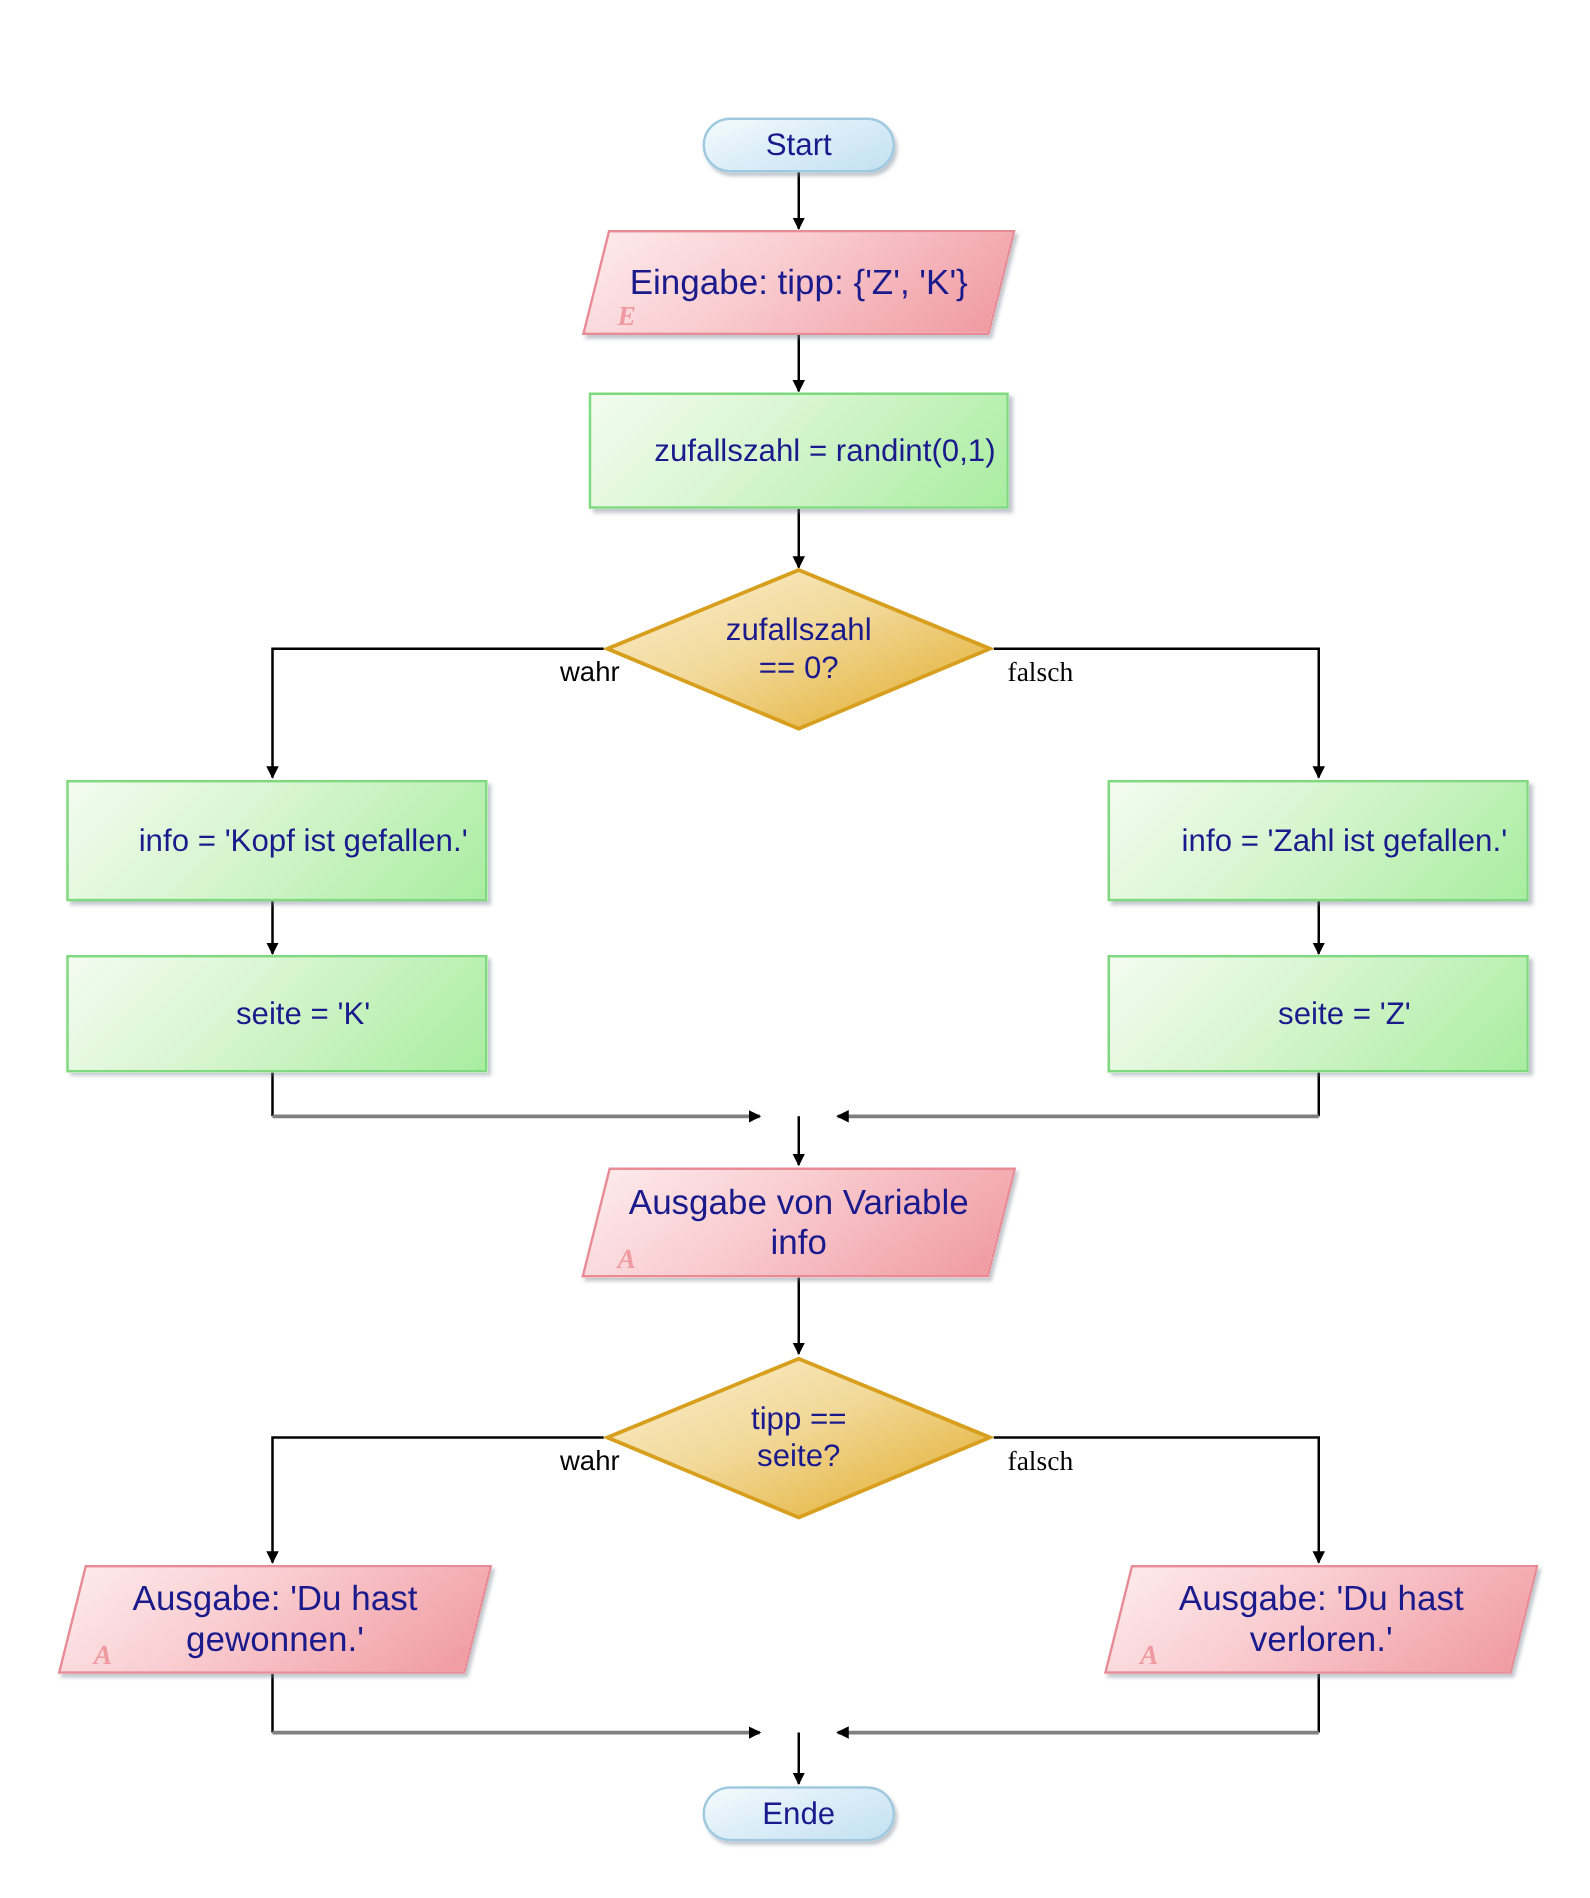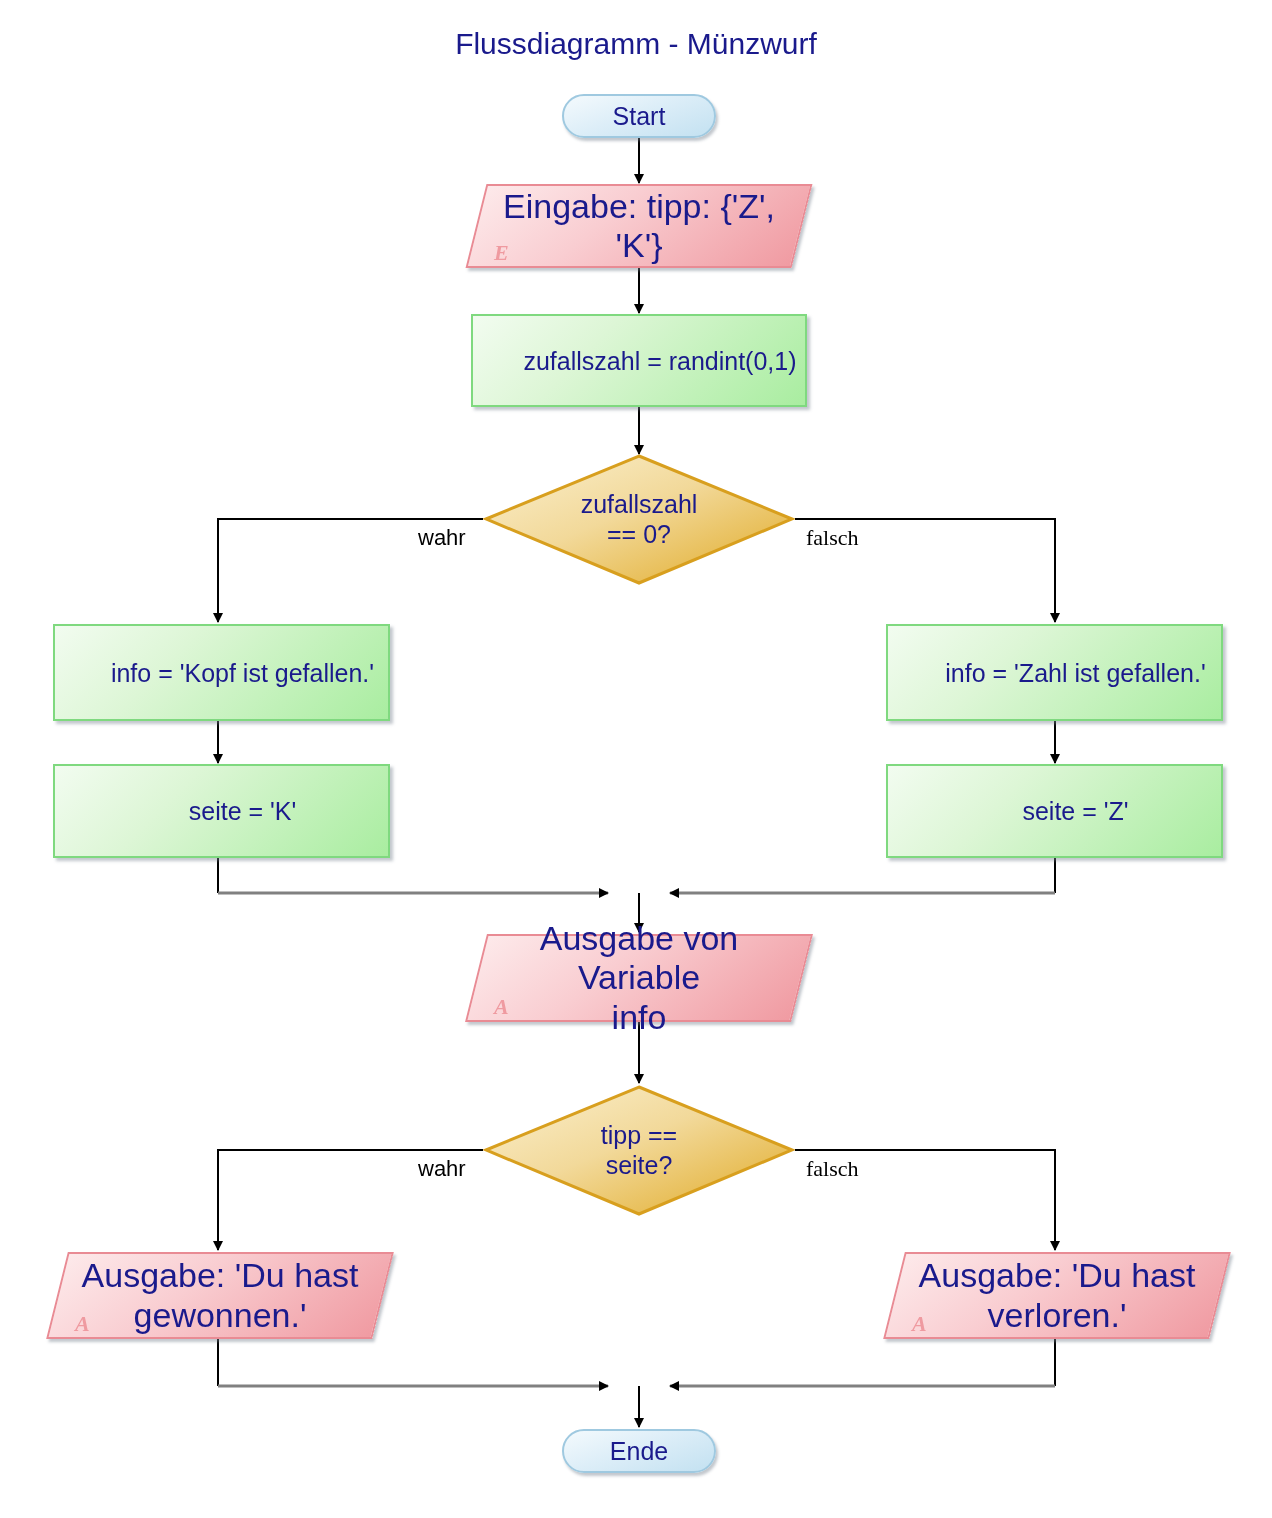--- a/index.html
+++ b/index.html
@@ -88,21 +88,21 @@
     position: absolute;
     left: 0;
     top: 0;
     width: 100%;
     height: 100%;
     display: flex;
     align-items: center;
     justify-content: center;
     text-align: center;
     color: #1a1a8c;
-    font-size: 34px;
+    font-size: 28px;
     line-height: 1.15;
   }
   .io-marker {
     position: absolute;
     left: 18px;
     bottom: 2px;
     color: #ef9aa0;
     font-size: 22px;
     font-weight: bold;
     font-style: italic;
@@ -138,28 +138,27 @@
 
   
   .branch-label {
     position: absolute;
     color: #000000;
     font-size: 22px;
     z-index: 6;
     white-space: nowrap;
   }
   .branch-label.right-side { text-align: left; font-family: Liberation Serif, serif; }
-  .branch-label.left-side  { text-align: right; }
+  .branch-label.left-side  { text-align: right; margin-left: 30px; }
 </style>
 </head>
 <body>
 
 <div id="canvas">
 
-  <div class="title">Flussdiagramm - Münzwurf</div>
 
   <svg id="edges" viewBox="0 0 1272 1518" width="1272" height="1518">
     <defs>
       <marker id="ah-black" markerWidth="12" markerHeight="12" refX="9" refY="5" orient="auto" markerUnits="userSpaceOnUse">
         <path d="M0,0 L10,5 L0,10 z" fill="#000000"></path>
       </marker>
       <marker id="ah-gray" markerWidth="12" markerHeight="12" refX="9" refY="5" orient="auto" markerUnits="userSpaceOnUse">
         <path d="M0,0 L10,5 L0,10 z" fill="#000000"></path>
       </marker>
     </defs>

